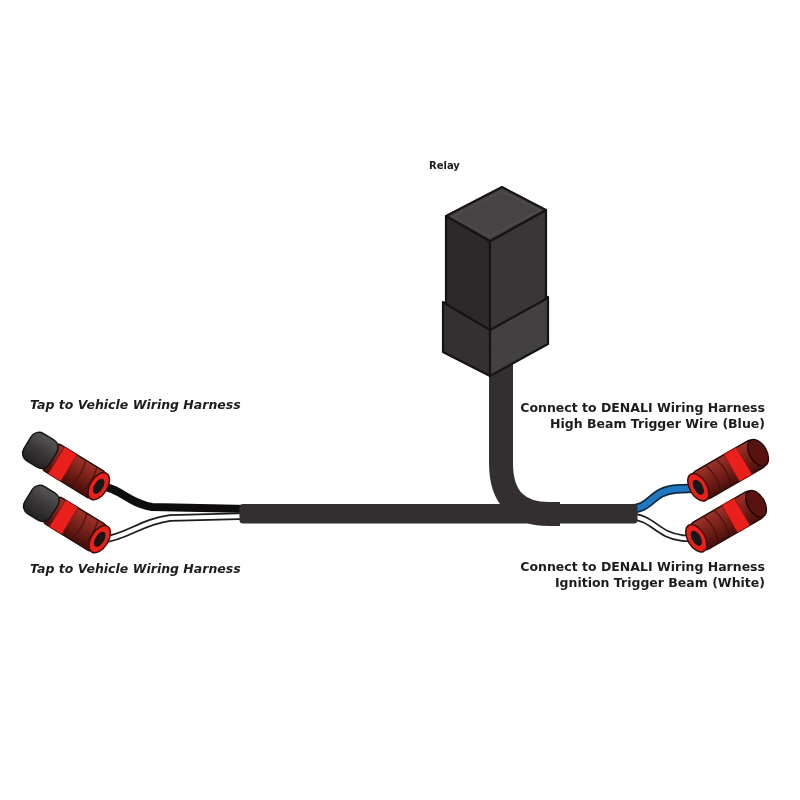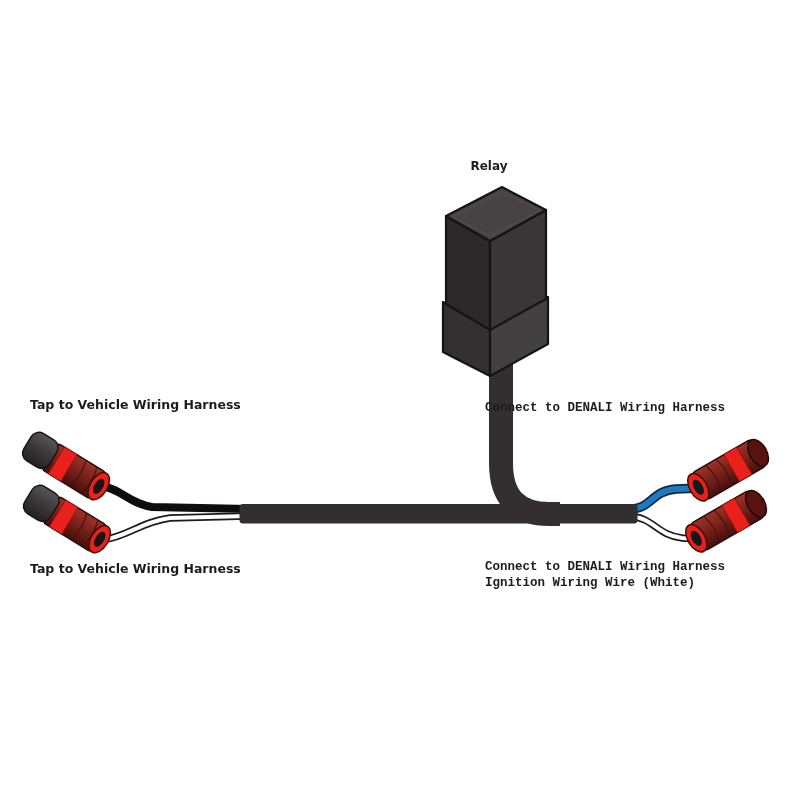--- a/index.html
+++ b/index.html
@@ -5,25 +5,25 @@
   html,body{margin:0;padding:0;background:#ffffff;}
   .stage{
     position:relative;width:800px;height:800px;background:#ffffff;
     font-family:"DejaVu Sans","Liberation Sans",sans-serif;overflow:hidden;
   }
   .stage svg{position:absolute;left:0;top:0;}
   .label{
     position:absolute;font-weight:bold;font-size:12.5px;line-height:16px;
     color:#1c1c1c;white-space:nowrap;
   }
-  .label.align-left{text-align:left;}
-  .label.align-right{text-align:left;font-family:Liberation Mono, monospace;}
+  .label.align-left{text-align:left;font-style:italic;}
+  .label.align-right{text-align:right;}
   .relay-label{
-    position:absolute;font-weight:bold;font-size:12px;line-height:16px;
-    color:#1c1c1c;text-align:center;width:120px;
+    position:absolute;font-weight:bold;font-size:10px;line-height:16px;
+    color:#1c1c1c;width:120px;
   }
 </style>
 </head>
 <body>
 
 <div class="stage">
 
   <svg width="800" height="800" viewBox="0 0 800 800">
     <defs>
       <linearGradient id="lgBody" x1="0" y1="-16" x2="0" y2="16" gradientUnits="userSpaceOnUse">
@@ -98,20 +98,21 @@
   <div class="label align-left" style="left:30px;top:397px">
     <div>Tap to Vehicle Wiring Harness</div>
   </div>
 
   <div class="label align-left" style="left:30px;top:561px">
     <div>Tap to Vehicle Wiring Harness</div>
   </div>
 
   <div class="label align-right" style="right:35px;top:400px;width:280px">
     <div>Connect to DENALI Wiring Harness</div>
+    <div>High Beam Trigger Wire (Blue)</div>
   </div>
 
   <div class="label align-right" style="right:35px;top:559px;width:280px">
     <div>Connect to DENALI Wiring Harness</div>
-    <div>Ignition Wiring Wire (White)</div>
+    <div>Ignition Trigger Beam (White)</div>
   </div>
 
 </div>
 
 </body></html>

